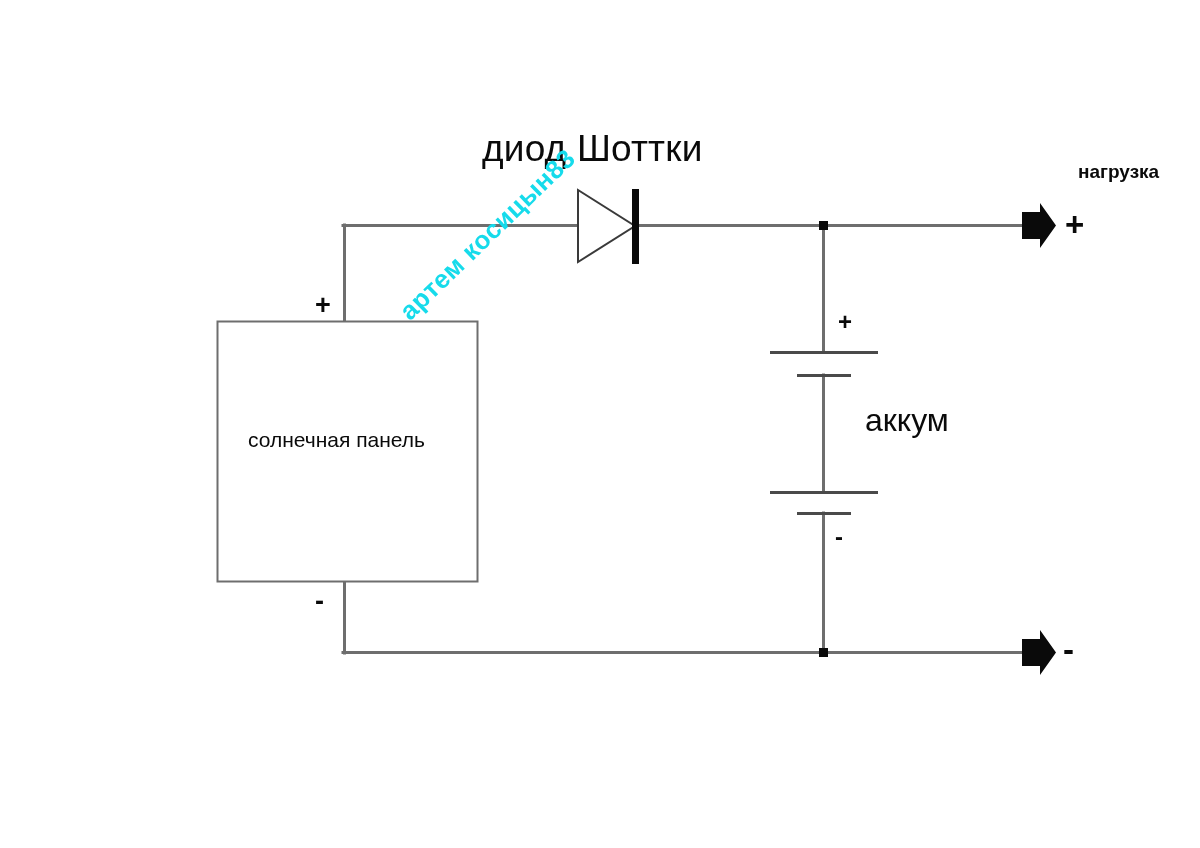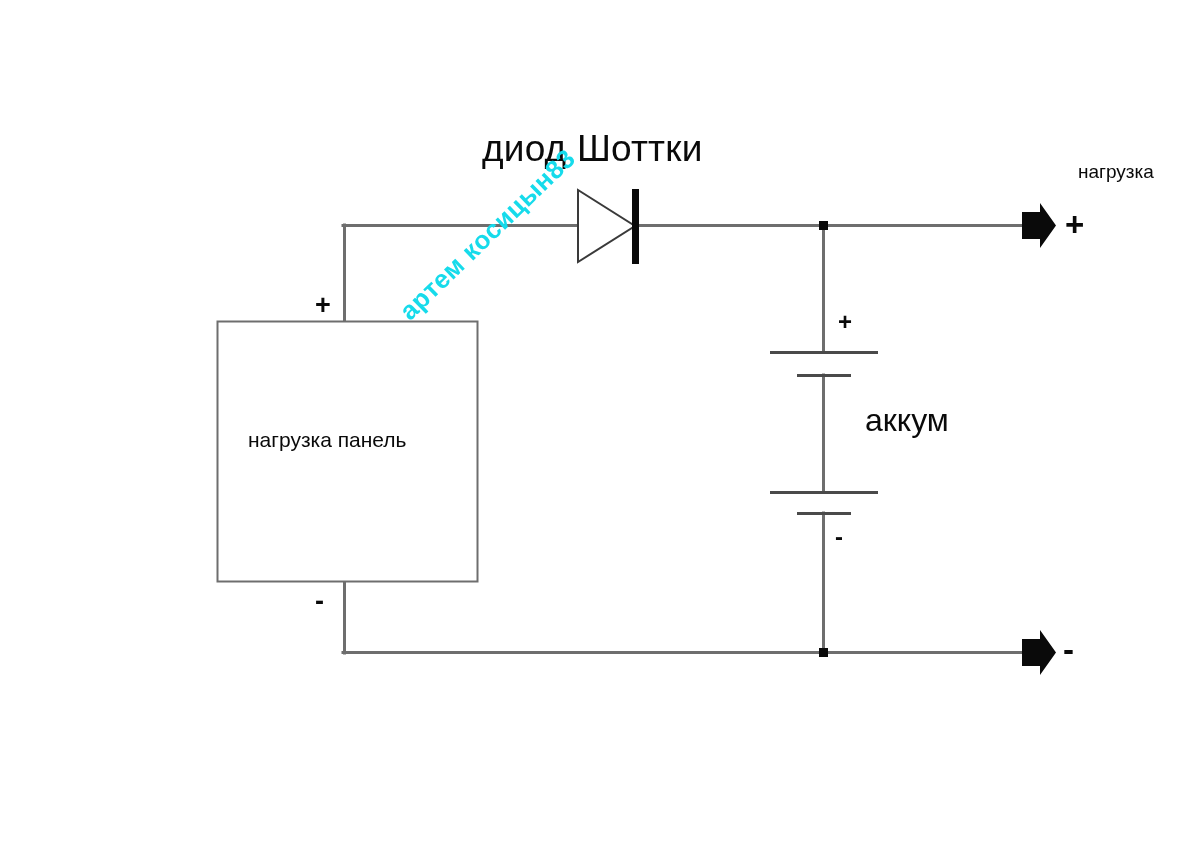--- a/index.html
+++ b/index.html
@@ -33,20 +33,21 @@
   .title-diode {
     left: 482px;
     top: 130px;
     font-size: 37px;
     letter-spacing: 0.2px;
   }
   .lbl-load {
     left: 1078px;
     top: 162px;
     font-size: 19px;
+    font-weight: bold;
   }
   .lbl-panel {
     left: 248px;
     top: 429px;
     font-size: 21px;
   }
   .lbl-batt {
     left: 865px;
     top: 404px;
     font-size: 32px;
@@ -126,21 +127,21 @@
       <polygon points="1022,212 1040,212 1040,203 1056,225.5 1040,248 1040,239 1022,239"></polygon>
       <polygon points="1022,639 1040,639 1040,630 1056,652.5 1040,675 1040,666 1022,666"></polygon>
     </g>
 
   </svg>
 
   <div class="lbl title-diode">диод Шоттки</div>
 
   <div class="lbl lbl-load">нагрузка</div>
 
-  <div class="lbl lbl-panel">нагрузка панель</div>
+  <div class="lbl lbl-panel">солнечная панель</div>
 
   <div class="lbl lbl-batt">аккум</div>
 
   <div class="sign sign-panel-plus">+</div>
 
   <div class="sign sign-panel-minus">-</div>
 
   <div class="sign sign-batt-plus">+</div>
 
   <div class="sign sign-batt-minus">-</div>

